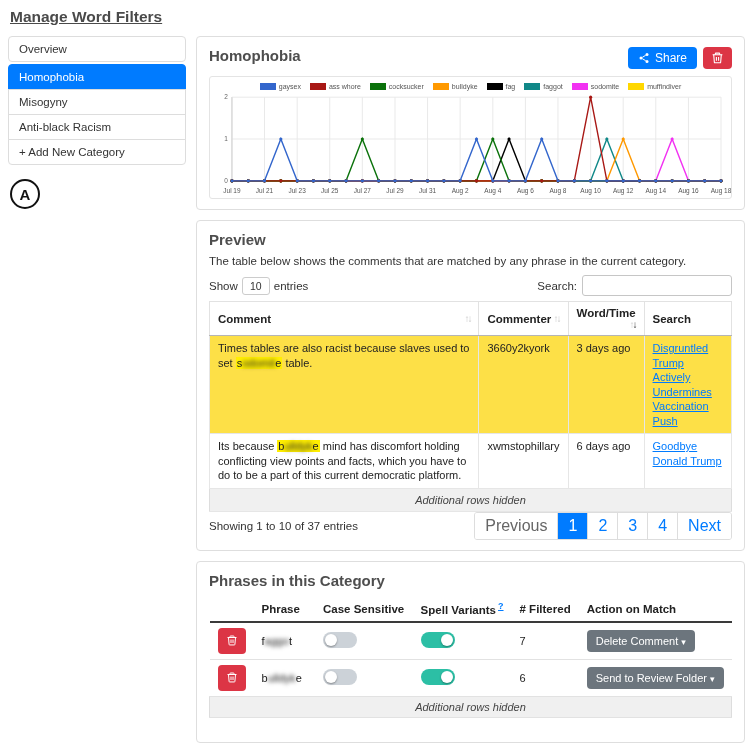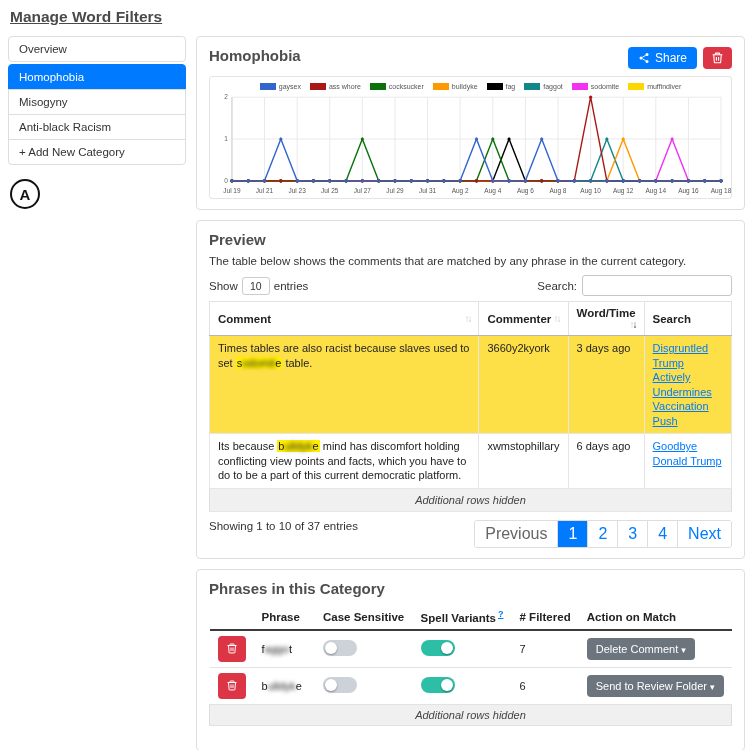--- a/index.html
+++ b/index.html
@@ -53,21 +53,21 @@
   table.dt th { text-align:left; font-weight:bold; font-size:11.5px; color:#222; padding:5px 8px; border:1px solid #e2e2e2; border-bottom:1px solid #b5b5b5; background:#fff; white-space:nowrap; }
   table.dt td { padding:5px 8px; border:1px solid #e6e6e6; vertical-align:top; line-height:1.32; color:#222; }
   table.dt tr.odd td { background:#fde047; }
   .sort-icons { float:right; margin-left:4px; letter-spacing:-2px; font-size:10px; }
   .sort-muted { color:#c9c9c9; }
   .sort-active { color:#333; }
   .hl { background:#ffee00; padding:0 1px; }
   .blur { filter:blur(2.2px); }
   a.vid-link { color:#007bff; text-decoration:underline; }
   tr.hidden-note td { background:#f0f0f0; text-align:center; font-style:italic; color:#444; padding:4px; border-left:1px solid #ddd; border-right:1px solid #ddd; }
-  .table-footer { display:flex; justify-content:space-between; align-items:flex-start; margin-top:8px; }
+  .table-footer { display:flex; justify-content:space-between; align-items:center; }
   .footer-status { font-size:11.5px; color:#333; }
   .pagination { display:flex; border:1px solid #ddd; border-radius:3px; overflow:hidden; }
   .page-item { padding:4px 10px; font-size:16px; color:#007bff; border-left:1px solid #ddd; cursor:pointer; background:#fff; }
   .pagination .page-item:first-child { border-left:none; }
   .page-item.disabled { color:#666; cursor:default; }
   .page-item.active { background:#007bff; color:#fff; }
 
   
   table.plain { width:100%; border-collapse:collapse; font-size:11px; }
   table.plain th { text-align:left; font-weight:bold; font-size:11.5px; color:#222; padding:5px 8px; border-bottom:2px solid #3a3a3a; white-space:nowrap; }

